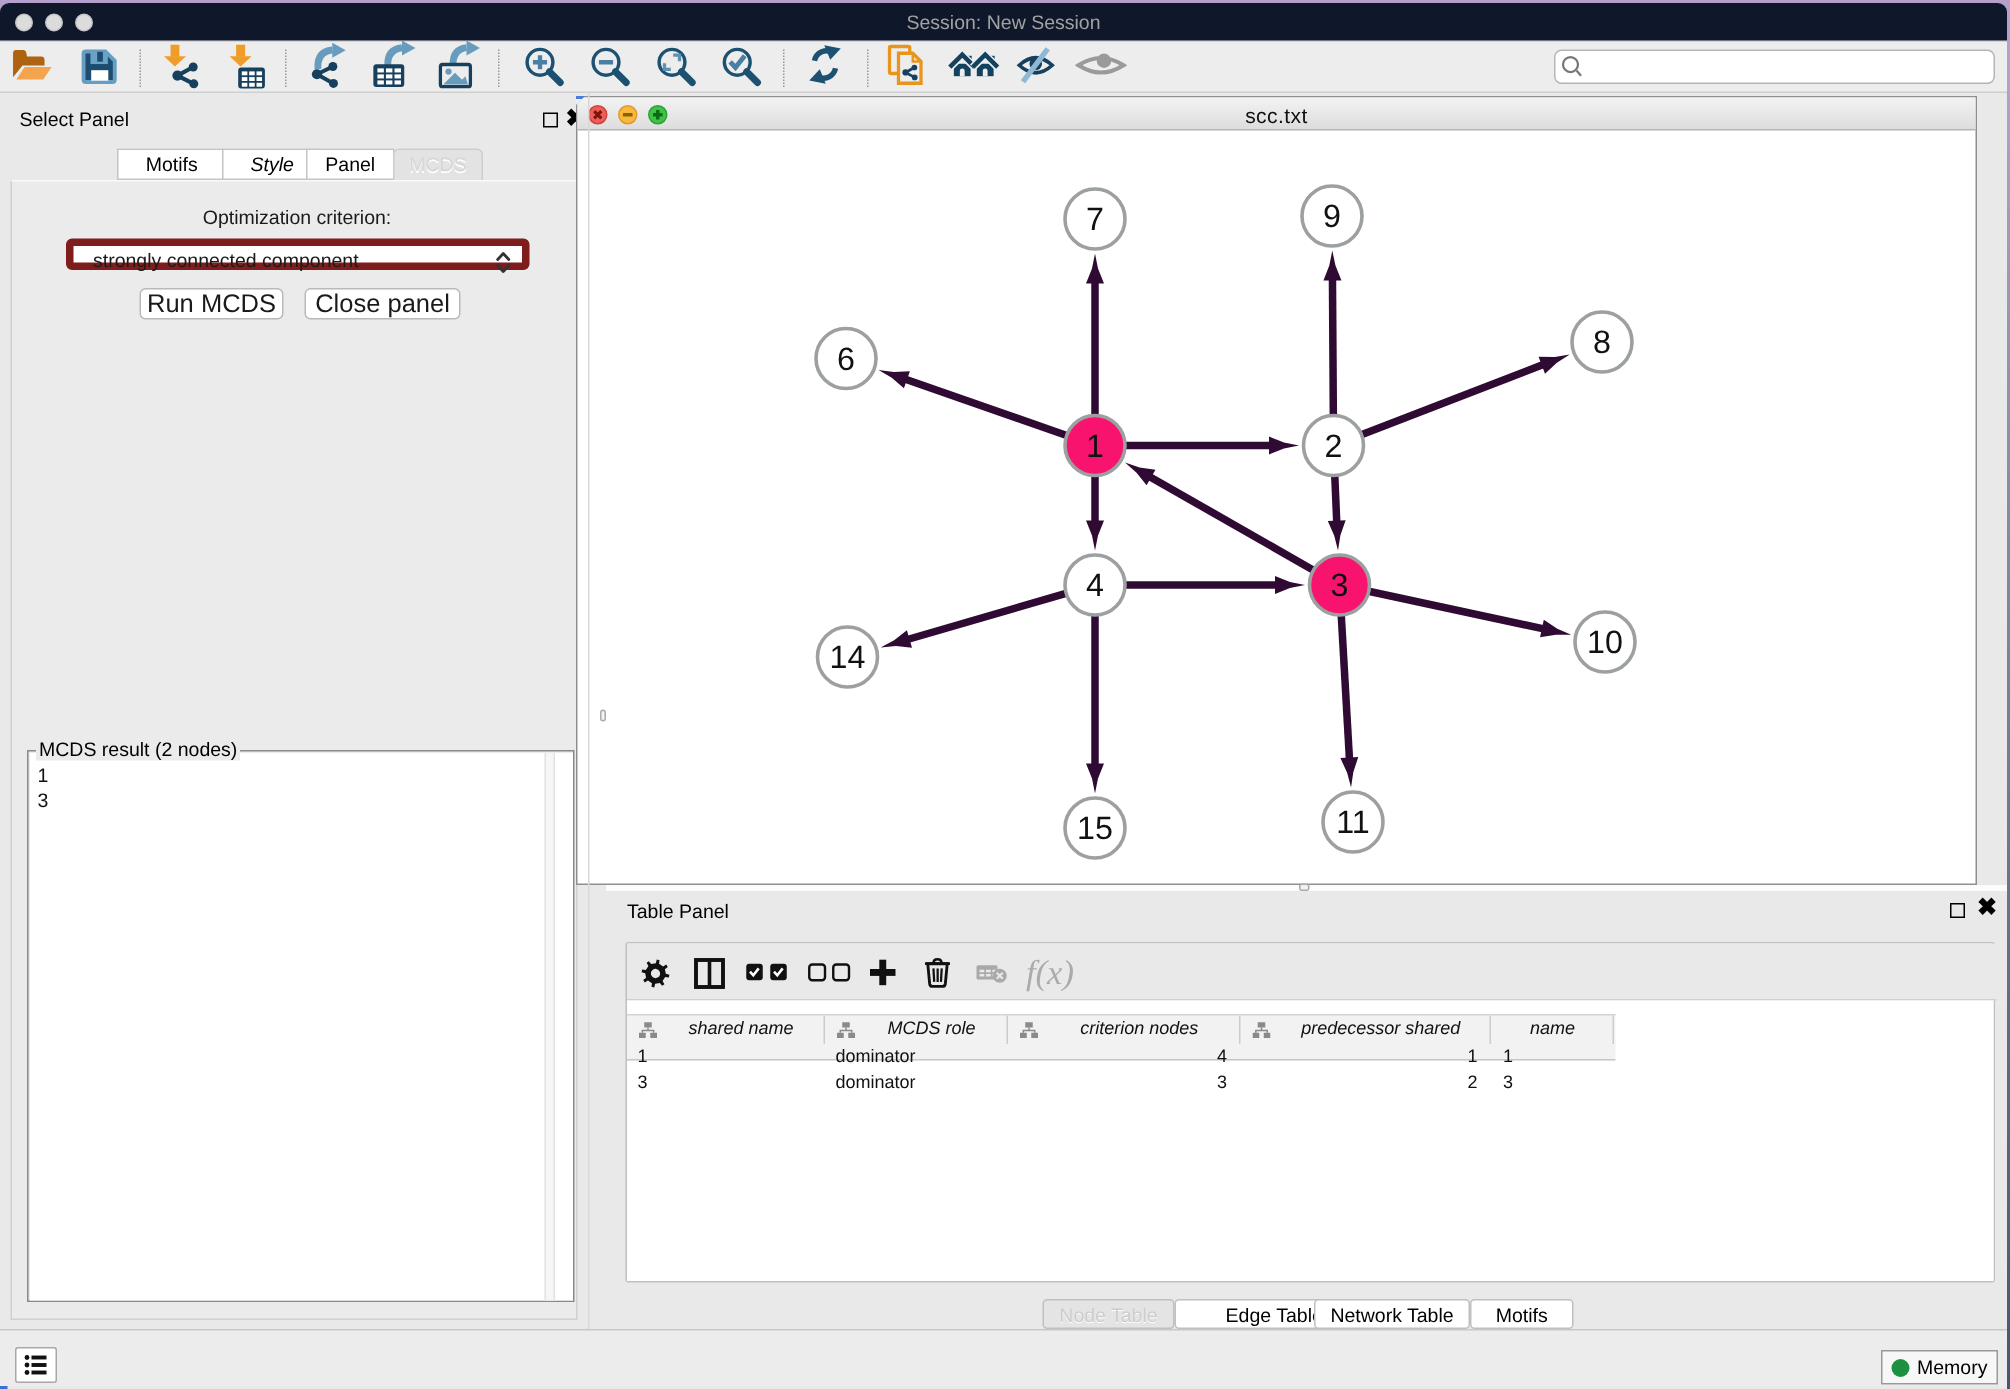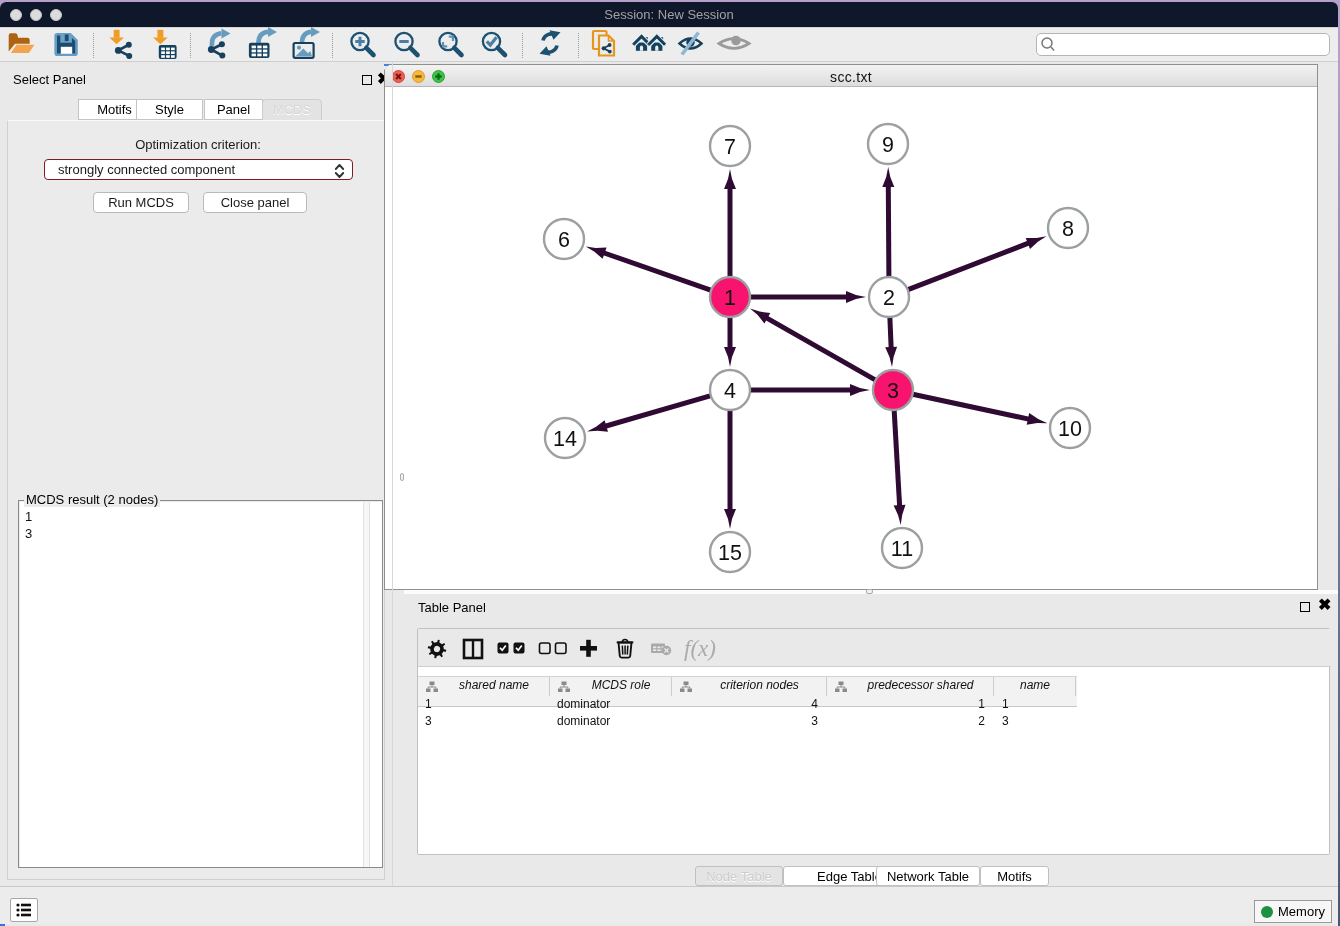--- a/index.html
+++ b/index.html
@@ -16,22 +16,22 @@
 .sep { position:absolute; top:5px; height:25px; width:0; border-left:1px dotted #999; }
 #searchbox { position:absolute; left:1036px; top:5px; width:294px; height:23px; background:#fff; border:1px solid #b5b5b5; border-radius:5px; }
 
 #cp { position:absolute; left:0; top:60px; width:396px; height:824px; background:#e9e9e9; }
 #cp-title { position:absolute; left:13px; top:10px; font-size:13px; color:#000; }
 .paneltop-sq { position:absolute; top:13px; width:10px; height:10px; border:1.5px solid #000; }
 .paneltop-x { position:absolute; top:7px; font-size:16px; font-weight:bold; color:#000; }
 .tab { position:absolute; top:0; height:21px; background:#fff; border:1px solid #c4c4c4; font-size:13px; text-align:center; color:#000; }
 #cp-inner { position:absolute; left:7px; top:58px; width:378px; height:760px; background:#ebebeb; border:1px solid #d0d0d0; border-top:1px solid #fafafa; }
 #opt-label { position:absolute; left:0; top:75px; width:100%; text-align:center; font-size:13px; color:#1a1a1a; }
-#opt-select { position:absolute; left:44px; top:97px; width:309px; height:21px; background:#fff; border:1px solid #7f1d1d; border-radius:4px; font-size:13px; color:#1a1a1a; line-height:20px; padding-left:13px; }
-.btn { position:absolute; top:130px; height:21px; background:#fff; border:1px solid #b9b9b9; border-radius:4px; font-size:13px; color:#1a1a1a; text-align:center; line-height:20px; }
+#opt-select { position:absolute; left:44px; top:97px; width:309px; height:21px; background:#fff; border:5px solid #7f1d1d; border-radius:4px; font-size:13px; color:#1a1a1a; line-height:20px; padding-left:13px; }
+.btn { position:absolute; top:130px; height:21px; background:#fff; border:1px solid #b9b9b9; border-radius:4px; font-size:17px; color:#1a1a1a; text-align:center; line-height:20px; }
 #mcds-fs { position:absolute; left:18px; top:438px; width:365px; height:368px; border:1px solid #8a8a8a; }
 #mcds-legend { position:absolute; left:5px; top:-9px; background:#ebebeb; font-size:13px; padding:0 2px; color:#000; }
 #mcds-text { position:absolute; left:1px; top:1px; width:362px; height:365px; background:#fff; font-size:13px; color:#111; padding:6px 0 0 5px; line-height:17px; }
 #mcds-sb { position:absolute; right:12px; top:1px; width:7px; height:365px; background:#f6f6f6; border-left:1px solid #e2e2e2; border-right:1px solid #e2e2e2; }
 
 #nw { position:absolute; left:384px; top:62px; width:934px; height:526px; background:#fff; border:1px solid #8f8f8f; }
 #nw-tb { position:absolute; left:0; top:0; width:932px; height:22px; background:linear-gradient(#f3f3f3,#dddddd); border-bottom:1px solid #b6b6b6; }
 .mac { position:absolute; top:4.5px; width:13px; height:13px; border-radius:50%; } .mac svg { display:block; }
 #nw-title { position:absolute; top:3.5px; left:0; width:100%; text-align:center; font-size:14px; letter-spacing:0.3px; color:#111; }
 
@@ -182,21 +182,21 @@
           <circle cx="10" cy="9" r="5" fill="none" stroke="#777" stroke-width="1.5"></circle>
           <line x1="14" y1="13" x2="17" y2="16.5" stroke="#777" stroke-width="1.5"></line>
         </svg></div>
   </div>
   <div id="cp">
     <div id="cp-title">Select Panel</div>
     <div class="paneltop-sq" style="left:362px"></div>
     <div class="paneltop-x" style="left:377px">✖</div>
     <div style="position:absolute;left:0;top:37px;width:396px;height:22px;">
       <div class="tab" style="left:78px;width:73px;line-height:19px;">Motifs</div>
-      <div class="tab" style="left:136px;width:67px;line-height:19px;">Style</div>
+      <div class="tab" style="left:148px;width:67px;line-height:19px;font-style:italic;">Style</div>
       <div class="tab" style="left:204px;width:59px;line-height:19px;">Panel</div>
       <div class="tab" style="left:262px;width:60px;height:22px;line-height:20px;background:#e3e3e3;color:#d6d6d6;border-color:#cdcdcd;border-radius:4px 4px 0 0;text-shadow:0 1px 0 #fff;">MCDS</div>
     </div>
     <div id="cp-inner"></div>
     <div id="opt-label">Optimization criterion:</div>
     <div id="opt-select">strongly connected component
       <svg style="position:absolute;right:7px;top:2.5px" width="11" height="16" viewBox="0 0 11 16">
           <path d="M1.8 6 L5.5 2 L9.2 6 M1.8 10 L5.5 14 L9.2 10" fill="none" stroke="#333" stroke-width="1.9" stroke-linecap="round" stroke-linejoin="round"></path>
         </svg>
     </div>

